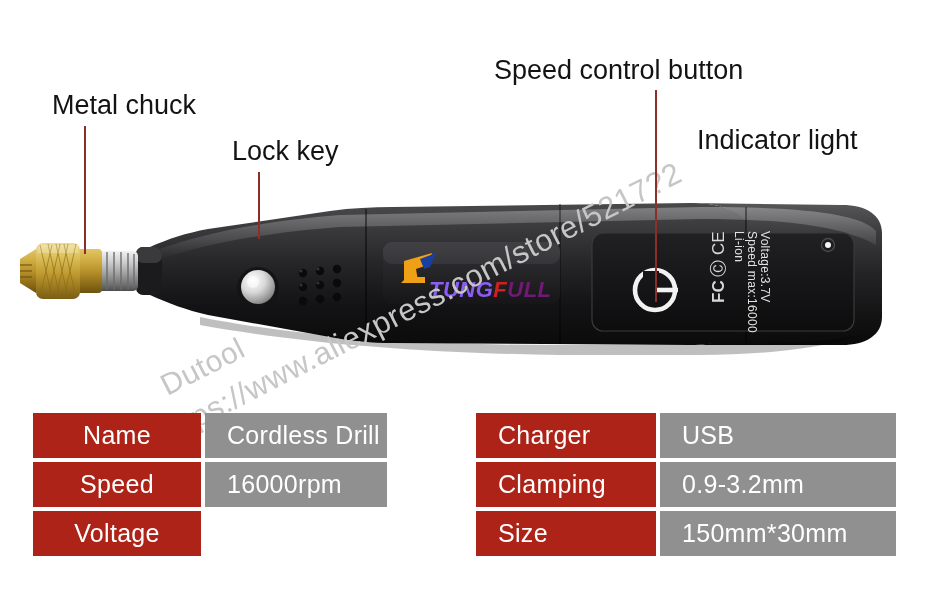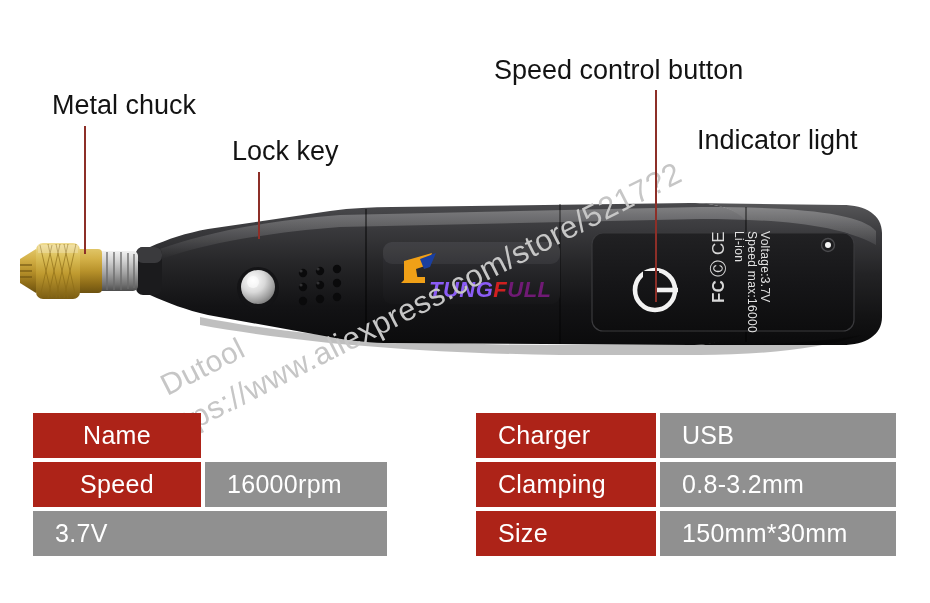--- a/index.html
+++ b/index.html
@@ -247,38 +247,39 @@
   <div class="leader" id="lead-speed"></div>
 
   <div class="anno" id="anno-metal-chuck">Metal chuck</div>
   <div class="anno" id="anno-lock-key">Lock key</div>
   <div class="anno" id="anno-indicator">Indicator light</div>
   <div class="anno" id="anno-speed-btn">Speed control button</div>
 
   <div class="spec-table" id="table-left">
     <div class="spec-row">
       <div class="spec-key">Name</div>
+      <div class="spec-val">Cordless Drill</div>
     </div>
     <div class="spec-row">
       <div class="spec-key">Speed</div>
       <div class="spec-val">16000rpm</div>
     </div>
     <div class="spec-row">
-      <div class="spec-val">3.7V</div>
+      <div class="spec-key">Voltage</div>
     </div>
   </div>
 
   <div class="spec-table" id="table-right">
     <div class="spec-row">
       <div class="spec-key">Charger</div>
       <div class="spec-val">USB</div>
     </div>
     <div class="spec-row">
       <div class="spec-key">Clamping</div>
-      <div class="spec-val">0.8-3.2mm</div>
+      <div class="spec-val">0.9-3.2mm</div>
     </div>
     <div class="spec-row">
       <div class="spec-key">Size</div>
       <div class="spec-val">150mm*30mm</div>
     </div>
   </div>
 
 </div>
 
 </body></html>

